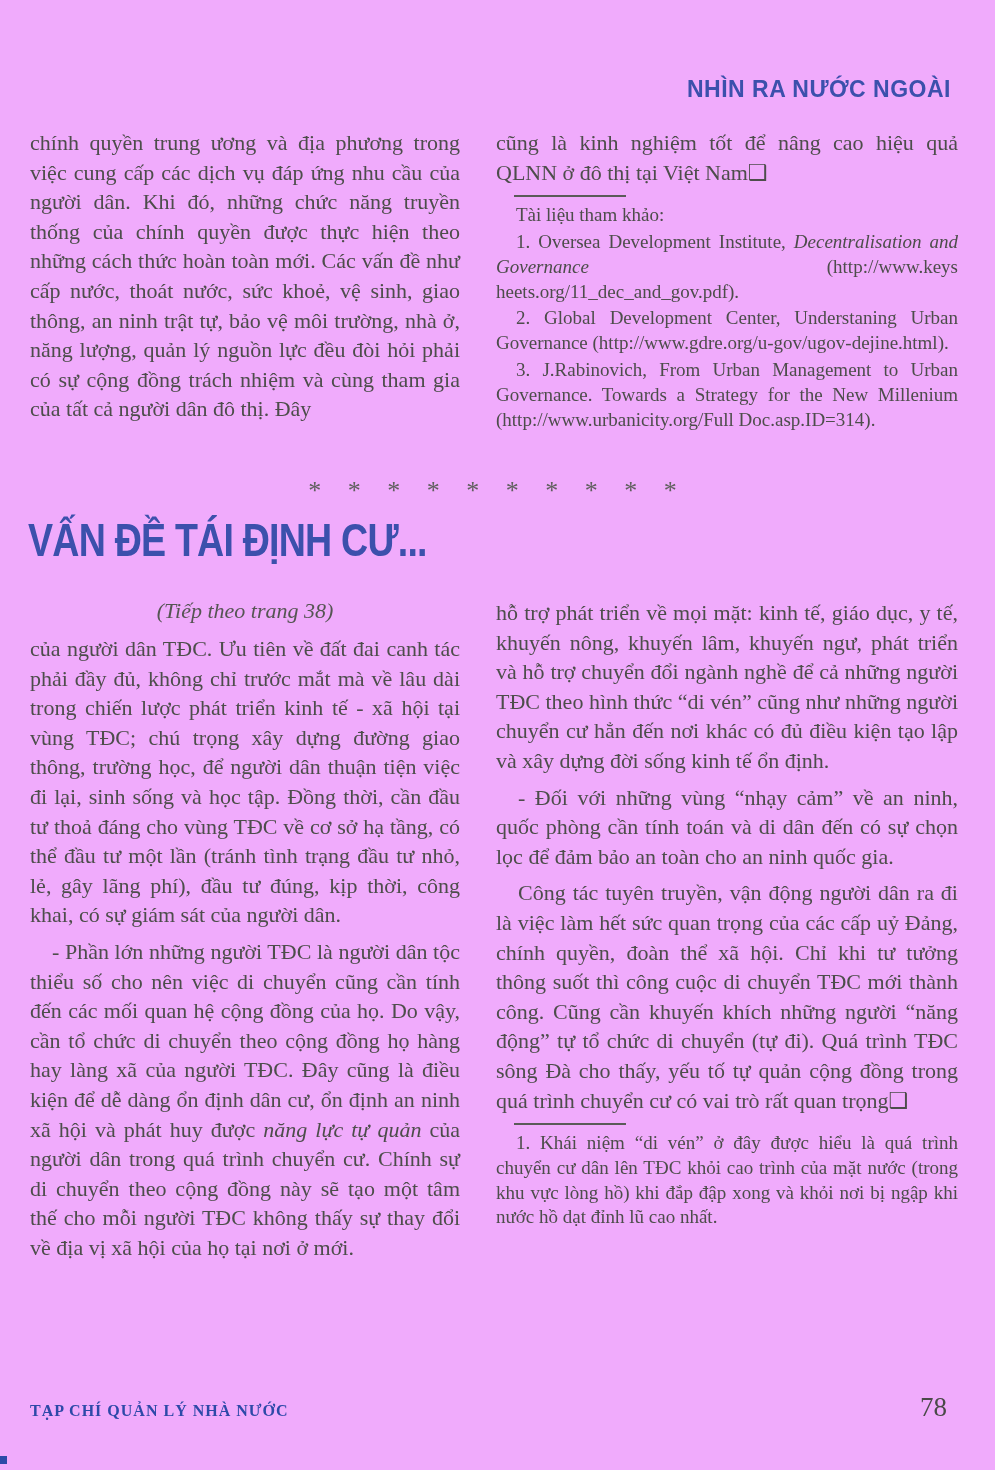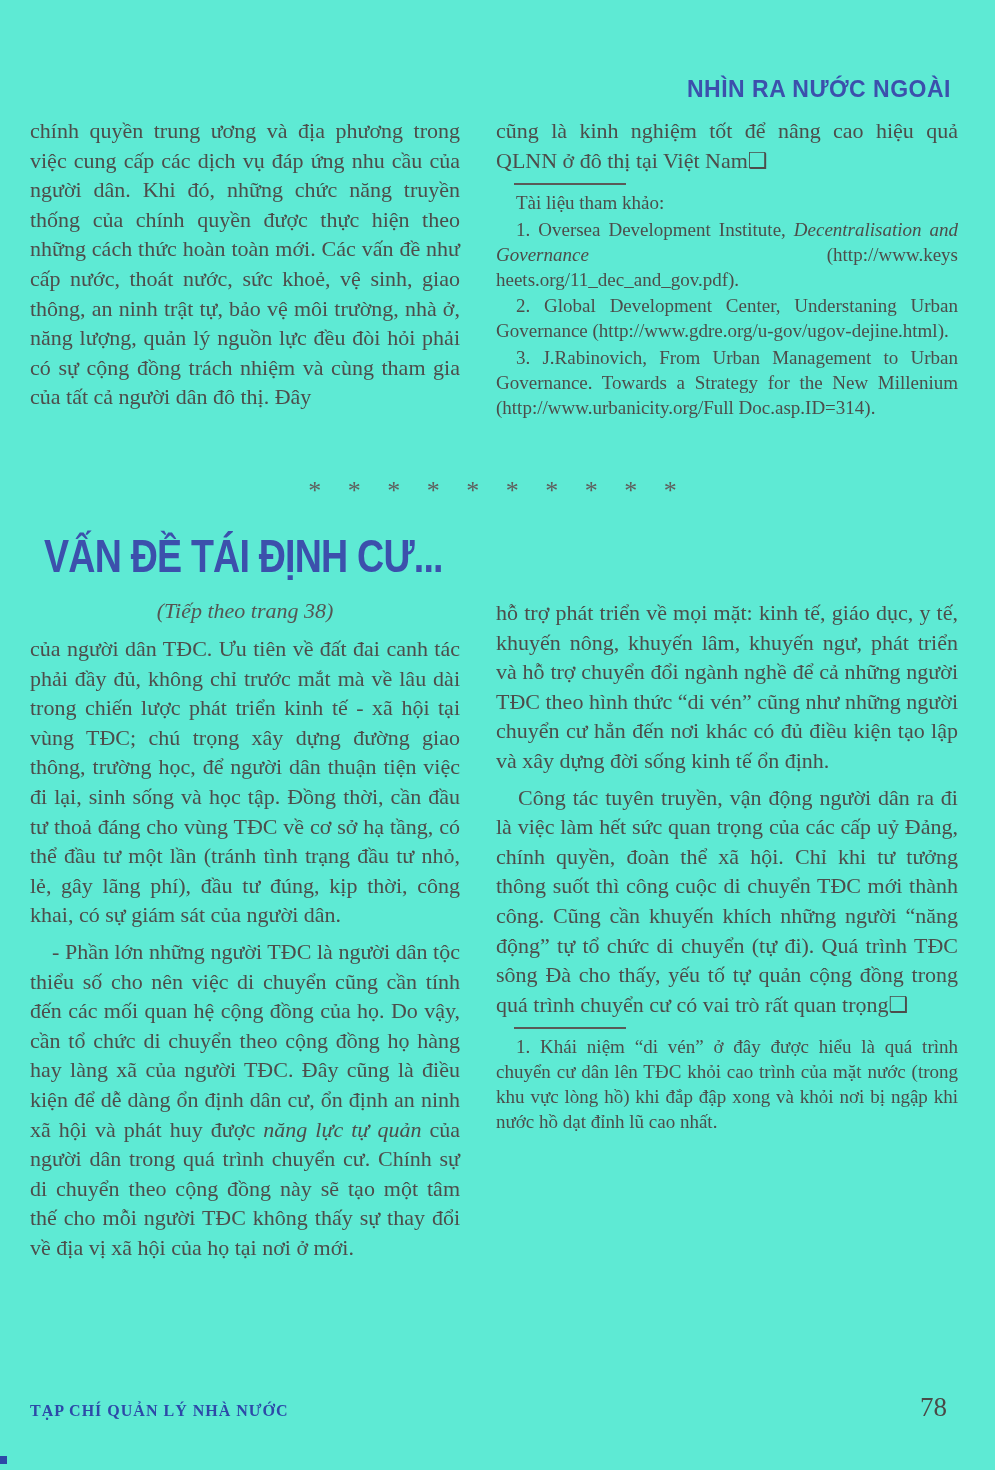--- a/index.html
+++ b/index.html
@@ -1,34 +1,34 @@
 <!DOCTYPE html>
 <html><head>
 <meta charset="utf-8">
 <style>
   html,body { margin:0; padding:0; background:#e8e8e6; }
   .page {
     position:relative;
     width:995px; height:1470px;
     margin:0 auto;
-    background:#5eead4;
+    background:#f0abfc;
     overflow:hidden;
     font-family:"Liberation Serif", serif;
     color:#4d4d4b;
   }
   
   .header-zone { position:absolute; top:76px; right:44px; }
   .header-title {
     font-family:"Liberation Sans", sans-serif;
     font-weight:bold; font-size:23px; letter-spacing:0.5px;
     color:#3c50ac; white-space:nowrap;
   }
   
   .cols { position:absolute; left:30px; width:928px; display:flex; gap:36px; }
-  .top-cols { top:116px; }
+  .top-cols { top:128px; }
   .lower-cols { top:598px; }
   .col-left { width:430px; flex:0 0 430px; }
   .col-right { flex:1; }
   
   .body-p {
     font-size:22px; line-height:29.6px; text-align:justify;
     margin:0 0 7px 0;
   }
   .indent { text-indent:22px; }
   .em { font-style:italic; }
@@ -41,21 +41,21 @@
     border:0; border-top:2px solid #5a5a58;
     width:112px; margin:8px 0 6px 18px; height:0;
   }
   
   .separator {
     position:absolute; top:476px; left:0; width:100%;
     text-align:center; font-size:26px; color:#5f5f5d;
     letter-spacing:10px; font-family:"Liberation Serif", serif;
   }
   
-  .section-title { position:absolute; top:514px; left:28px; margin:16px; }
+  .section-title { position:absolute; top:514px; left:28px; margin:0; }
   .section-title span {
     display:inline-block;
     font-family:"Liberation Sans", sans-serif;
     font-weight:bold; font-size:47px; line-height:1.1;
     color:#3c50ac; letter-spacing:-1px; white-space:nowrap;
     transform:scaleX(0.8); transform-origin:left center;
   }
   .cont-note {
     text-align:center; font-style:italic; font-size:22px;
     margin:0 0 10px 0; color:#55555!3;
@@ -104,20 +104,21 @@
   </h1>
 
   <div class="cols lower-cols">
     <div class="col-left">
       <p class="cont-note">(Tiếp theo trang 38)</p>
       <p class="body-p">của người dân TĐC. Ưu tiên về đất đai canh tác phải đầy đủ, không chỉ trước mắt mà về lâu dài trong chiến lược phát triển kinh tế - xã hội tại vùng TĐC; chú trọng xây dựng đường giao thông, trường học, để người dân thuận tiện việc đi lại, sinh sống và học tập. Đồng thời, cần đầu tư thoả đáng cho vùng TĐC về cơ sở hạ tầng, có thể đầu tư một lần (tránh tình trạng đầu tư nhỏ, lẻ, gây lãng phí), đầu tư đúng, kịp thời, công khai, có sự giám sát của người dân.</p>
       <p class="body-p indent"><span>- Phần lớn những người TĐC là người dân tộc thiểu số cho nên việc di chuyển cũng cần tính đến các mối quan hệ cộng đồng của họ. Do vậy, cần tổ chức di chuyển theo cộng đồng họ hàng hay làng xã của người TĐC. Đây cũng là điều kiện để dễ dàng ổn định dân cư, ổn định an ninh xã hội và phát huy được </span><span class="em">năng lực tự quản</span><span> của người dân trong quá trình chuyển cư. Chính sự di chuyển theo cộng đồng này sẽ tạo một tâm thế cho mỗi người TĐC không thấy sự thay đổi về địa vị xã hội của họ tại nơi ở mới.</span></p>
     </div>
     <div class="col-right">
       <p class="body-p">hỗ trợ phát triển về mọi mặt: kinh tế, giáo dục, y tế, khuyến nông, khuyến lâm, khuyến ngư, phát triển và hỗ trợ chuyển đổi ngành nghề để cả những người TĐC theo hình thức “di vén” cũng như những người chuyển cư hẳn đến nơi khác có đủ điều kiện tạo lập và xây dựng đời sống kinh tế ổn định.</p>
+      <p class="body-p indent">- Đối với những vùng “nhạy cảm” về an ninh, quốc phòng cần tính toán và di dân đến có sự chọn lọc để đảm bảo an toàn cho an ninh quốc gia.</p>
       <p class="body-p indent">Công tác tuyên truyền, vận động người dân ra đi là việc làm hết sức quan trọng của các cấp uỷ Đảng, chính quyền, đoàn thể xã hội. Chỉ khi tư tưởng thông suốt thì công cuộc di chuyển TĐC mới thành công. Cũng cần khuyến khích những người “năng động” tự tổ chức di chuyển (tự đi). Quá trình TĐC sông Đà cho thấy,  yếu tố tự quản cộng đồng trong quá trình chuyển cư có vai trò rất quan trọng❑</p>
       <hr class="fn-rule">
       <p class="small-p">1. Khái niệm “di vén” ở đây được hiểu là quá trình chuyển cư dân lên TĐC khỏi cao trình của mặt nước (trong khu vực lòng hồ) khi đắp đập xong và khỏi nơi bị ngập khi nước hồ dạt đỉnh lũ cao nhất.</p>
     </div>
   </div>
 
   <div class="footer">
     <span class="journal-name">TẠP CHÍ QUẢN LÝ NHÀ NƯỚC</span>
     <span class="page-num">78</span>
   </div>

